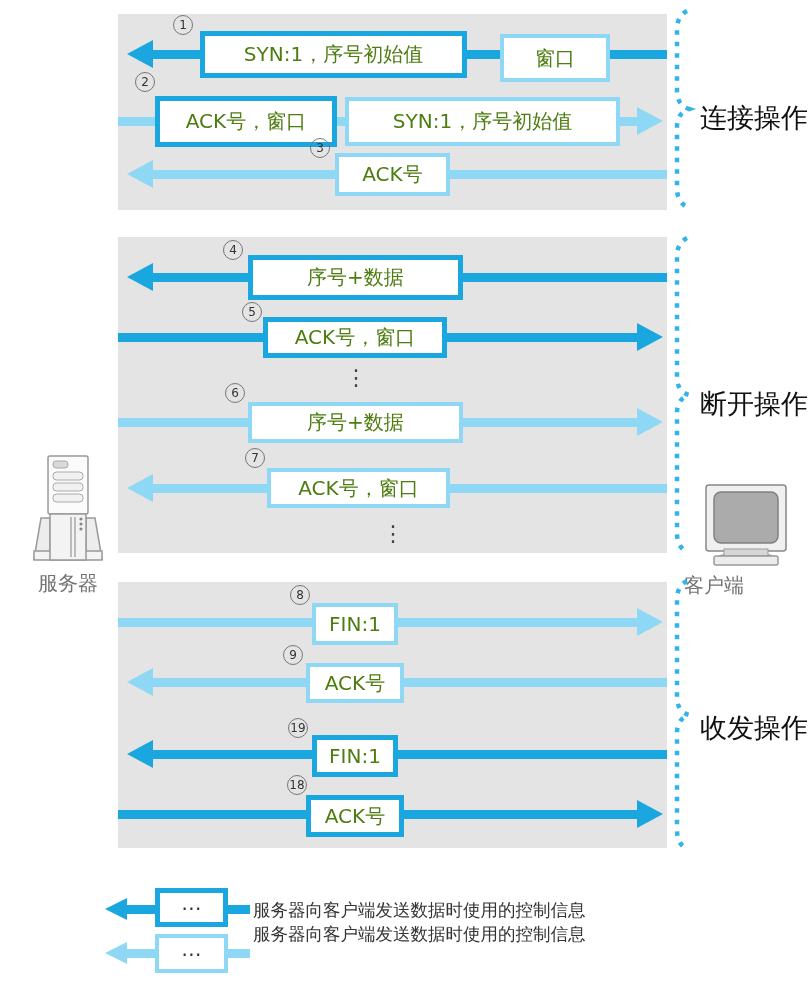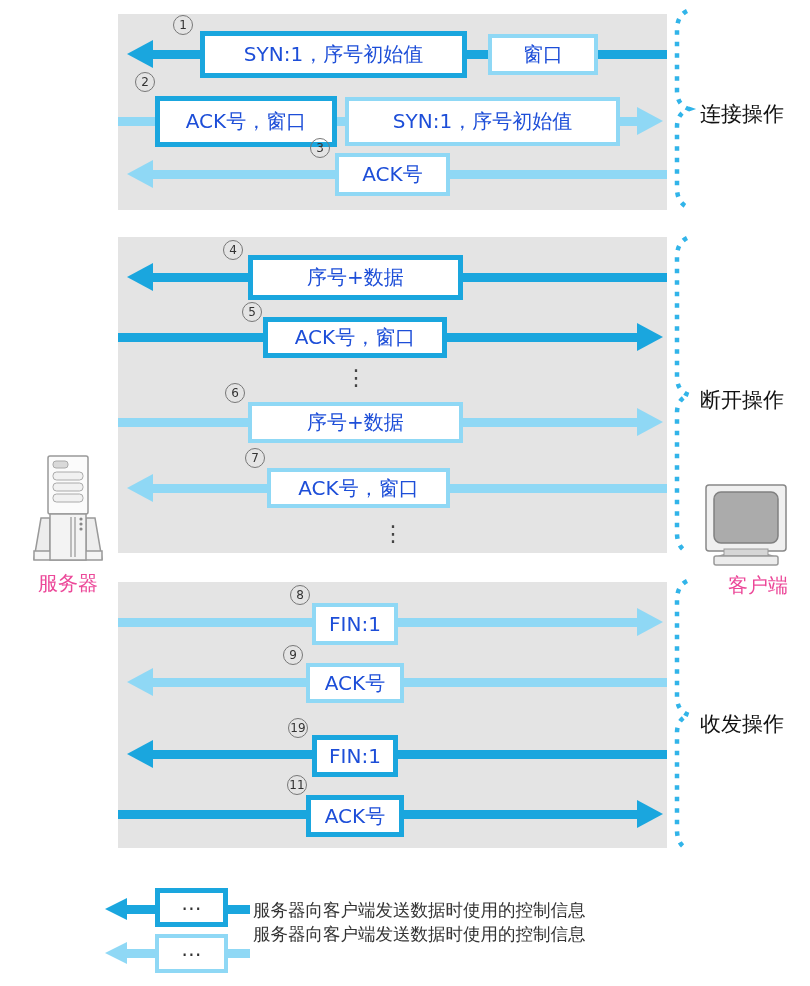--- a/index.html
+++ b/index.html
@@ -10,30 +10,30 @@
   .shaft.dark{background:#1aa6de;}
   .shaft.light{background:#8fd8f5;}
   .head{position:absolute;width:0;height:0;z-index:1;
         border-top:14px solid transparent;border-bottom:14px solid transparent;}
   .head.hl.dark{border-right:26px solid #1aa6de;}
   .head.hl.light{border-right:26px solid #8fd8f5;}
   .head.hr.dark{border-left:26px solid #1aa6de;}
   .head.hr.light{border-left:26px solid #8fd8f5;}
   .msgbox{position:absolute;background:#fff;box-sizing:border-box;z-index:2;
           display:flex;align-items:center;justify-content:center;
-          font-size:20px;color:#1d4ed8;white-space:nowrap;}
+          font-size:20px;color:#4d7c0f;white-space:nowrap;}
   .msgbox.dark{border:5px solid #1aa6de;}
   .msgbox.light{border:4px solid #8fd8f5;}
   .num{position:absolute;width:20px;height:20px;border:1.5px solid #777;border-radius:50%;
        box-sizing:border-box;display:flex;align-items:center;justify-content:center;
        font-size:12px;color:#333;z-index:3;background:transparent;}
   .vdots{position:absolute;font-size:22px;color:#444;z-index:2;width:16px;text-align:center;}
   .brace{position:absolute;z-index:1;}
-  .sec-label{position:absolute;font-size:21px;color:#111;white-space:nowrap;}
-  .node-label{position:absolute;font-size:20px;color:#ec4899;text-align:center;white-space:nowrap;}
+  .sec-label{position:absolute;font-size:27px;color:#111;white-space:nowrap;}
+  .node-label{position:absolute;font-size:20px;color:#737373;text-align:center;white-space:nowrap;}
   .legend-text{position:absolute;font-size:17.5px;color:#333;white-space:nowrap;}
   .legend-box{position:absolute;background:#fff;box-sizing:border-box;z-index:2;
               display:flex;align-items:center;justify-content:center;
               font-size:20px;color:#333;}
   .legend-box.dark{border:5px solid #1aa6de;}
   .legend-box.light{border:4px solid #8fd8f5;}
   .legend-shaft{position:absolute;height:9px;z-index:1;}
   .lhead{position:absolute;width:0;height:0;z-index:1;
          border-top:11px solid transparent;border-bottom:11px solid transparent;}
 </style>
@@ -43,21 +43,21 @@
 <div class="stage">
 
   <div class="panel" style="left:118px;top:14px;width:549px;height:196px">
     <div>
       <span class="num" style="left:55px;top:1px">1</span>
       <div class="head hl dark" style="left:9px;top:26px"></div>
       <div class="shaft dark" style="left:31px;top:36px;width:518px"></div>
       <div class="msgbox dark" style="left:82px;top:17px;width:267px;height:47px">
         <span>SYN:1，序号初始值</span>
         </div>
-      <div class="msgbox light" style="left:370px;top:20px;width:110px;height:41px">
+      <div class="msgbox light" style="left:382px;top:20px;width:110px;height:48px">
         <span>窗口</span>
         </div>
     </div>
     <div>
       <span class="num" style="left:17px;top:58px">2</span>
       <div class="shaft light" style="left:0;top:103px;width:520px"></div>
       <div class="head hr light" style="left:519px;top:93px"></div>
       <div class="msgbox dark" style="left:37px;top:82px;width:182px;height:51px">
         <span>ACK号，窗口</span>
         </div>
@@ -131,21 +131,21 @@
     </div>
     <div>
       <span class="num" style="left:170px;top:136px">19</span>
       <div class="head hl dark" style="left:9px;top:158px"></div>
       <div class="shaft dark" style="left:31px;top:168px;width:518px"></div>
       <div class="msgbox dark" style="left:194px;top:153px;width:86px;height:42px">
         <span>FIN:1</span>
         </div>
     </div>
     <div>
-      <span class="num" style="left:169px;top:193px">11</span>
+      <span class="num" style="left:169px;top:193px">18</span>
       <div class="shaft dark" style="left:0;top:228px;width:520px"></div>
       <div class="head hr dark" style="left:519px;top:218px"></div>
       <div class="msgbox dark" style="left:188px;top:213px;width:98px;height:42px">
         <span>ACK号</span>
         </div>
     </div>
   </div>
 
   <svg class="brace" style="left:671px;top:8px" width="26" height="202" viewBox="0 0 26 202">
     <path d="M 16 3 Q 6 8 6 22 L 6 83 Q 6 97 18 101 Q 6 105 6 119 L 6 180 Q 6 194 16 199" fill="none" stroke="#31b4e9" stroke-width="4.5" stroke-dasharray="4.5 7"></path>
@@ -180,21 +180,21 @@
   </svg>
   <div class="node-label" style="left:13px;top:570px;width:110px">服务器</div>
 
   <svg style="position:absolute;left:700px;top:483px" width="92" height="88" viewBox="0 0 92 88">
     <rect x="6" y="2" width="80" height="66" rx="3" fill="#f0f0f0" stroke="#888" stroke-width="1.5"></rect>
     <rect x="14" y="9" width="64" height="51" rx="7" fill="#ababab" stroke="#808080" stroke-width="1.5"></rect>
     <ellipse cx="46" cy="75" rx="30" ry="6" fill="#9c9c9c"></ellipse>
     <rect x="24" y="66" width="44" height="7" fill="#d6d6d6" stroke="#999"></rect>
     <rect x="14" y="73" width="64" height="9" rx="2" fill="#ececec" stroke="#999" stroke-width="1.5"></rect>
   </svg>
-  <div class="node-label" style="left:708px;top:572px;width:100px">客户端</div>
+  <div class="node-label" style="left:664px;top:572px;width:100px">客户端</div>
 
   <div>
     <div>
       <div class="lhead" style="left:105px;top:898px;border-right:22px solid #1aa6de"></div>
       <div class="legend-shaft" style="left:126px;top:905px;width:124px;background:#1aa6de"></div>
       <div class="legend-box dark" style="left:155px;top:888px;width:73px;height:39px">
         <span>⋯</span>
         </div>
       <div class="legend-text" style="left:253px;top:898px">服务器向客户端发送数据时使用的控制信息</div>
     </div>

